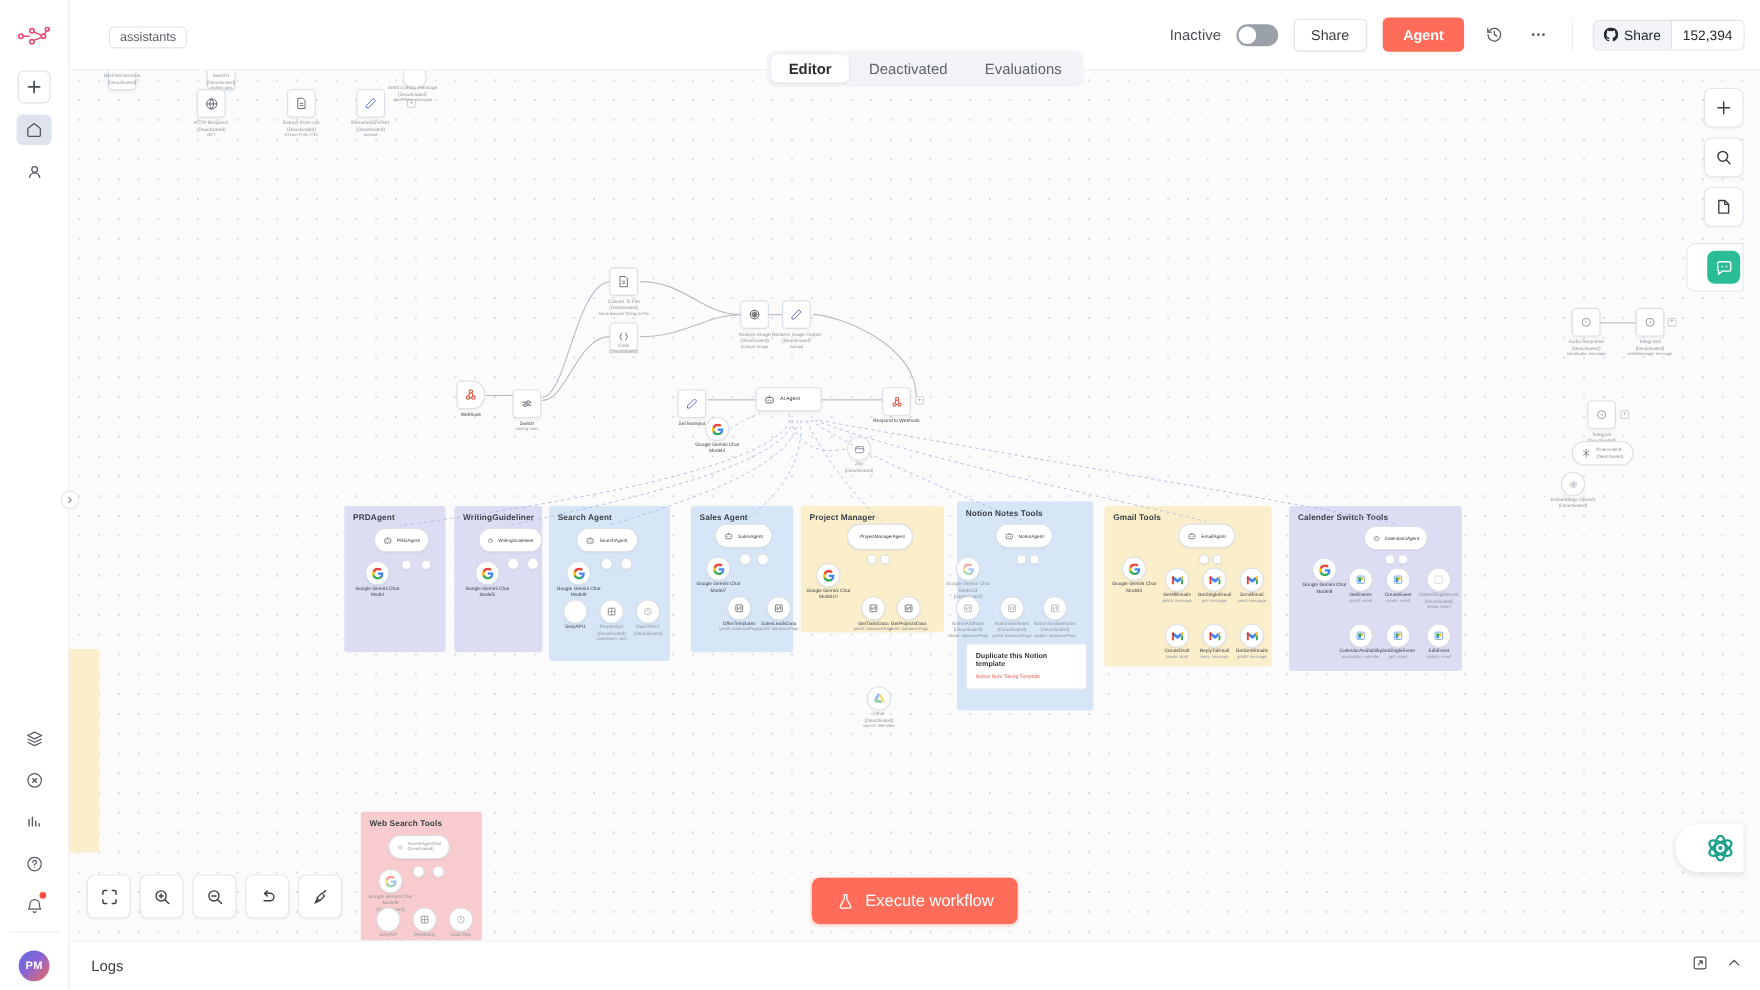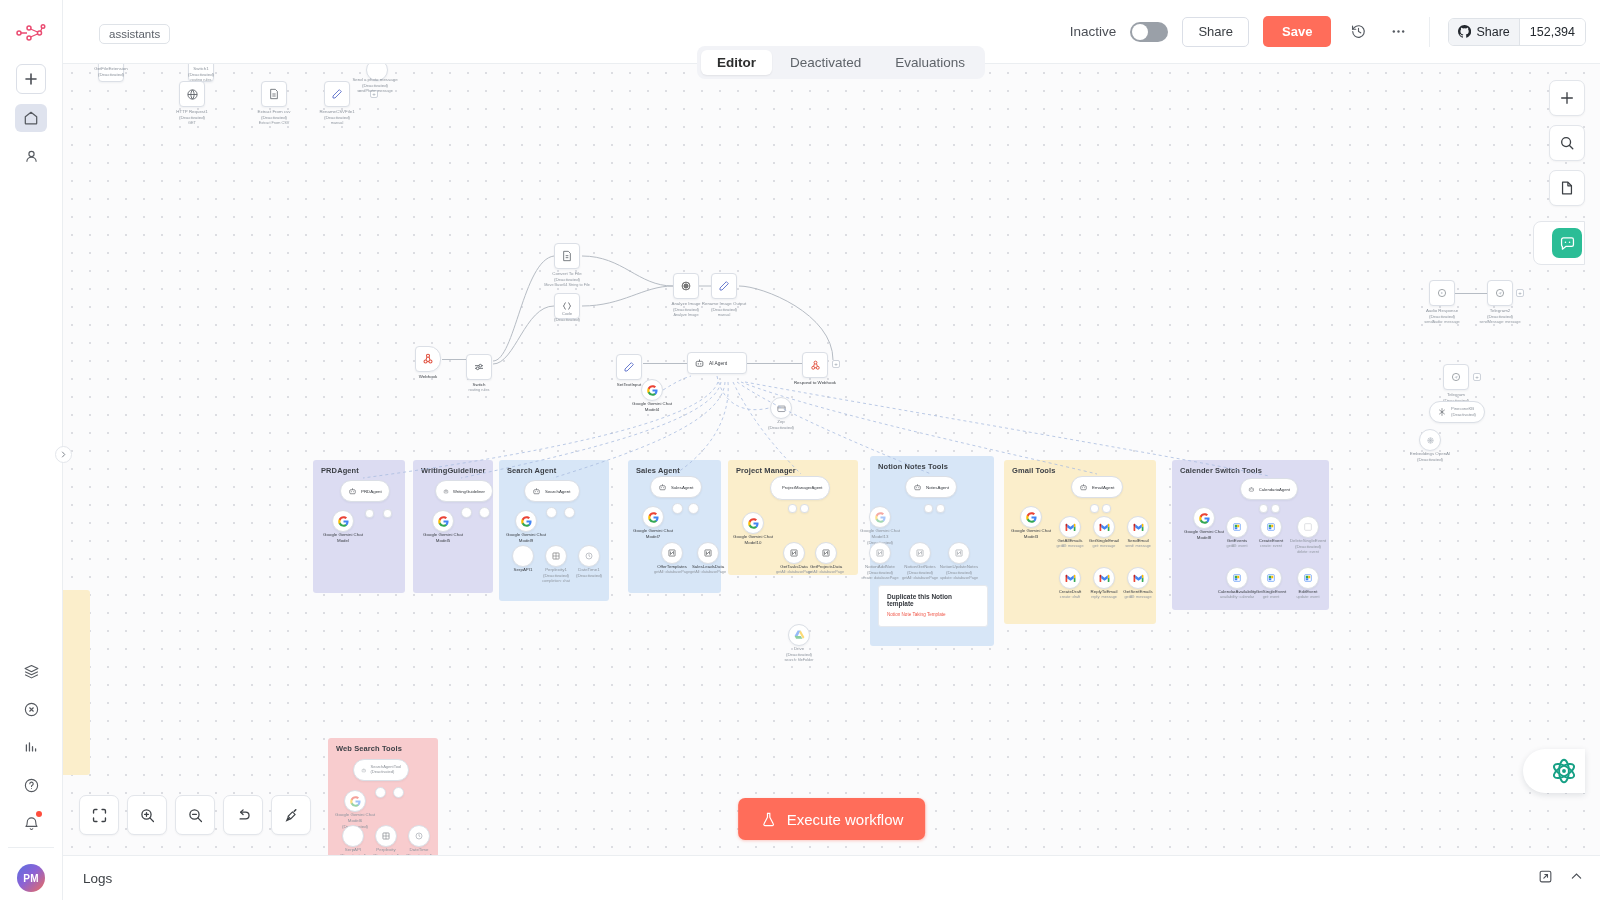--- a/index.html
+++ b/index.html
@@ -253,21 +253,21 @@
 
   <div class="header">
     <span class="tag-chip">assistants</span>
 
     <div class="hdr-right">
       <span class="state-label">Inactive</span>
       <div class="toggle">
           <span class="knob"></span>
         </div>
       <div class="btn btn-outline">Share</div>
-      <div class="btn btn-primary">Save</div>
+      <div class="btn btn-primary">Agent</div>
       <div class="icon-btn">
         <svg width="17" height="17" viewBox="0 0 20 20" fill="none" stroke="currentColor" stroke-width="1.35" stroke-linecap="round">
             <path d="M3.2 10a6.8 6.8 0 1 0 2-4.8L3.2 7.2"></path>
             <path d="M3 3.6v3.8h3.8"></path>
             <path d="M10 6.4V10l2.6 1.6"></path>
           </svg>
       </div>
       <div class="icon-btn">
         <svg width="17" height="17" viewBox="0 0 20 20" fill="currentColor">
             <circle cx="4.5" cy="10" r="1.4"></circle>
@@ -309,21 +309,21 @@
     </div>
     <div class="sticky blue" style="left:436px; top:396px; width:110px; height:141px;">
       <span class="sticky-title">Search Agent</span>
     </div>
     <div class="sticky yellow" style="left:665px; top:396px; width:130px; height:115px;">
       <span class="sticky-title">Project Manager</span>
     </div>
     <div class="sticky blue" style="left:807px; top:392px; width:124px; height:190px;">
       <span class="sticky-title">Notion Notes Tools</span>
     </div>
-    <div class="sticky yellow" style="left:941px; top:396px; width:152px; height:164px;">
+    <div class="sticky yellow" style="left:941px; top:396px; width:152px; height:146px;">
       <span class="sticky-title">Gmail Tools</span>
     </div>
     <div class="sticky purple" style="left:1109px; top:396px; width:157px; height:150px;">
       <span class="sticky-title">Calender Switch Tools</span>
     </div>
     <div class="sticky pink" style="left:265px; top:674px; width:110px; height:160px;">
       <span class="sticky-title">Web Search Tools</span>
     </div>
 
     <div class="node sq" style="left:35px; top:-8px;"></div>

